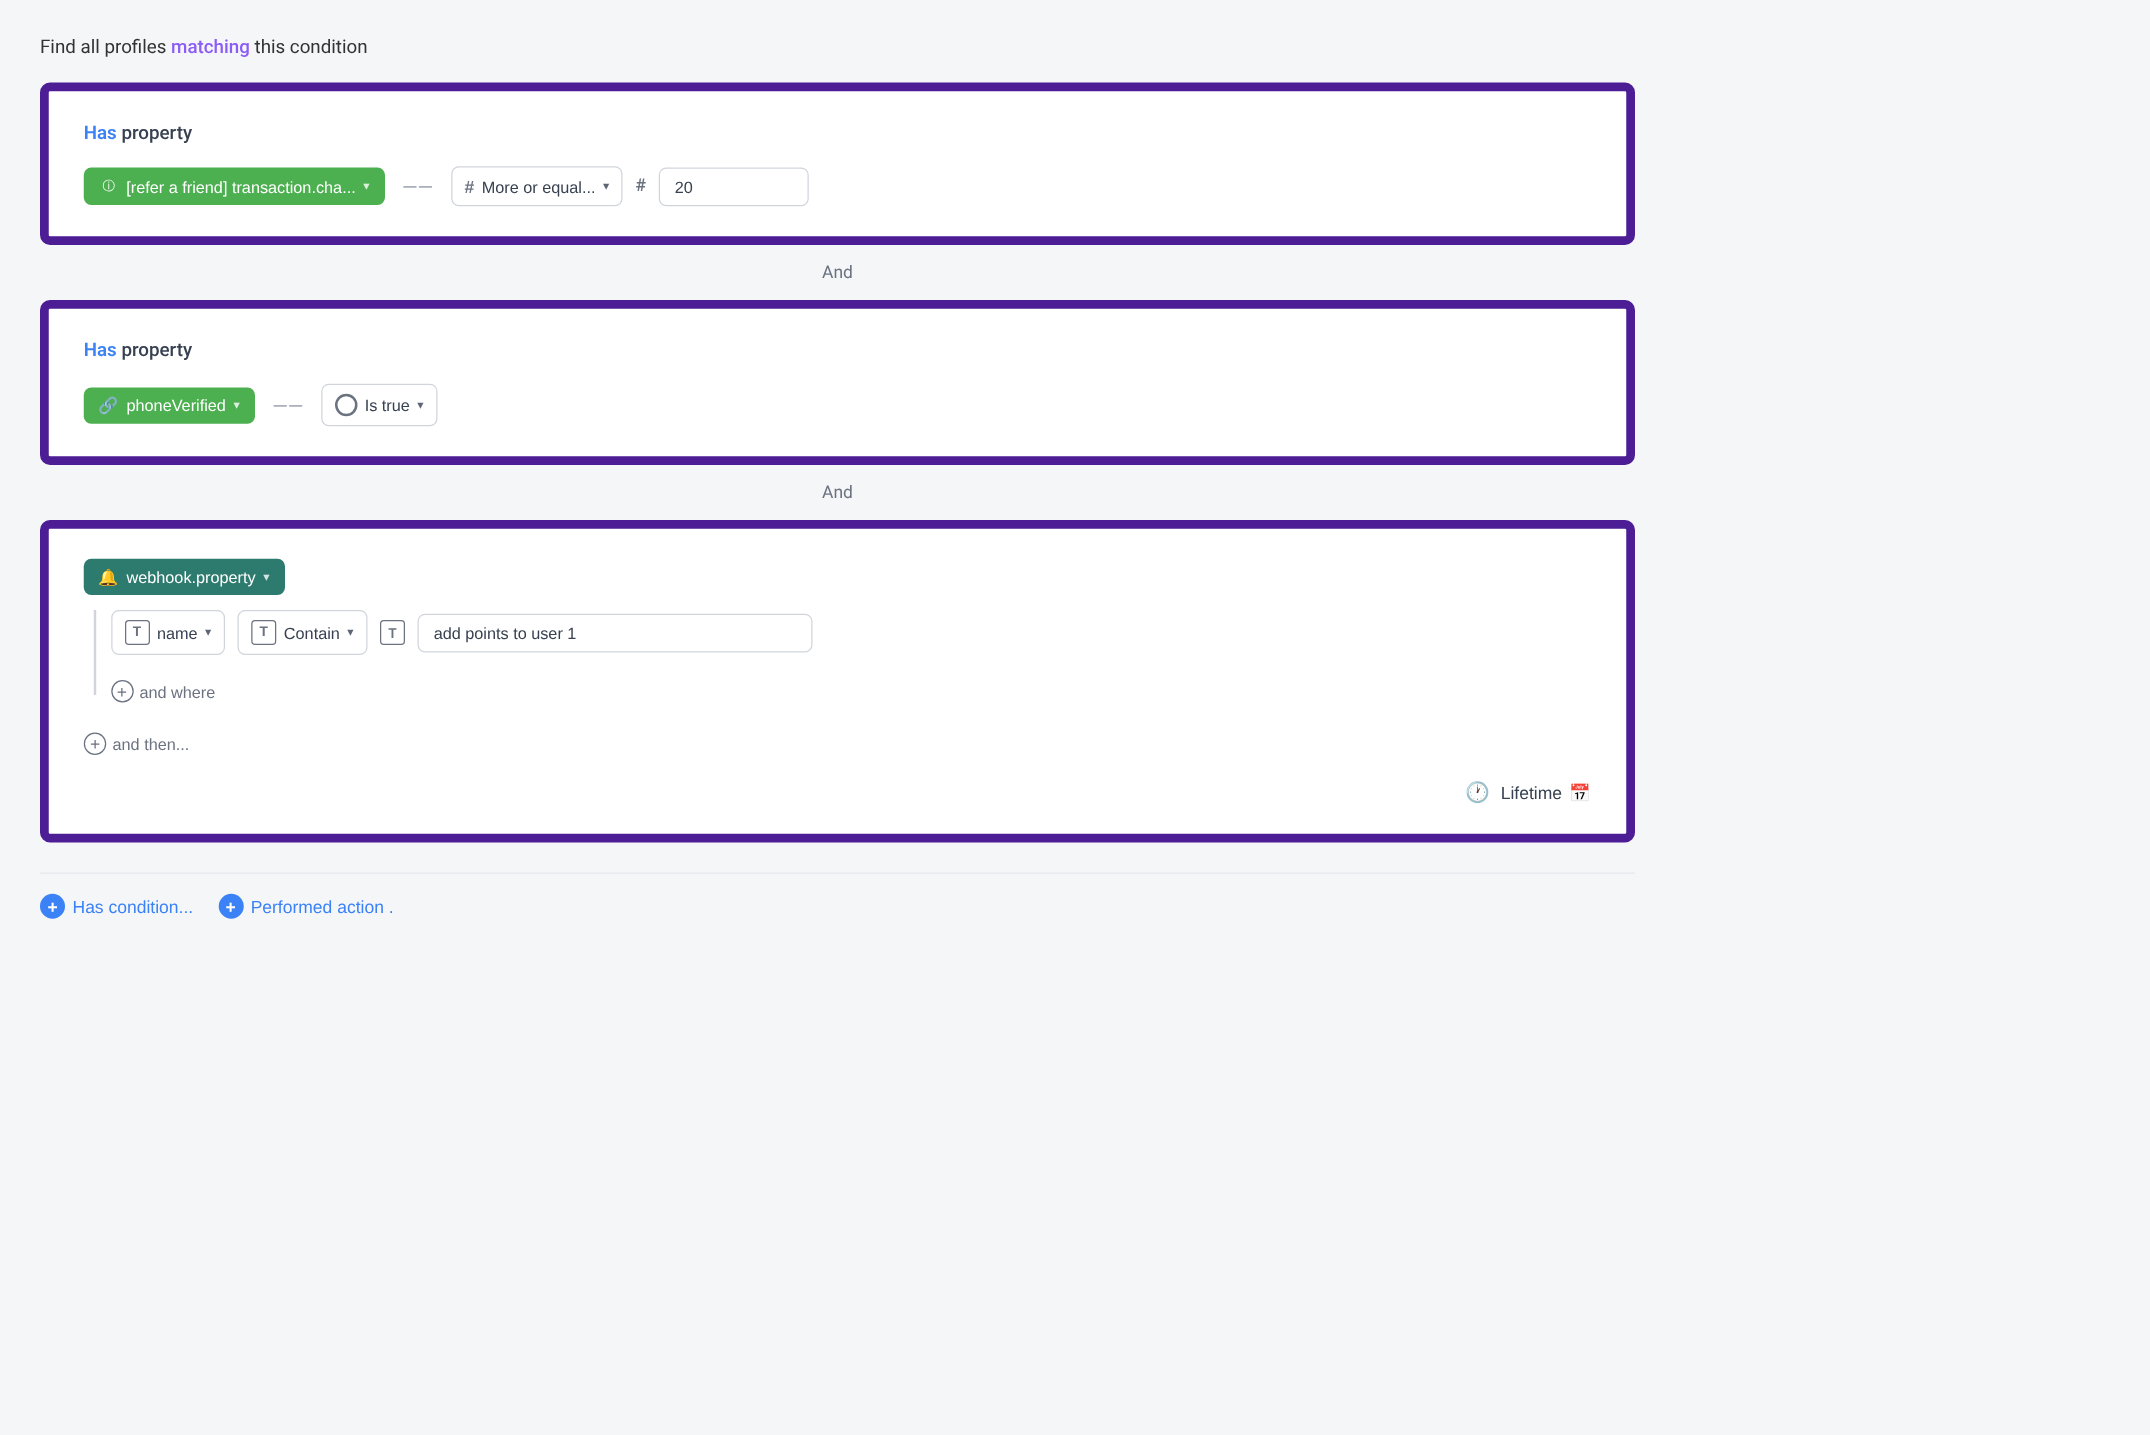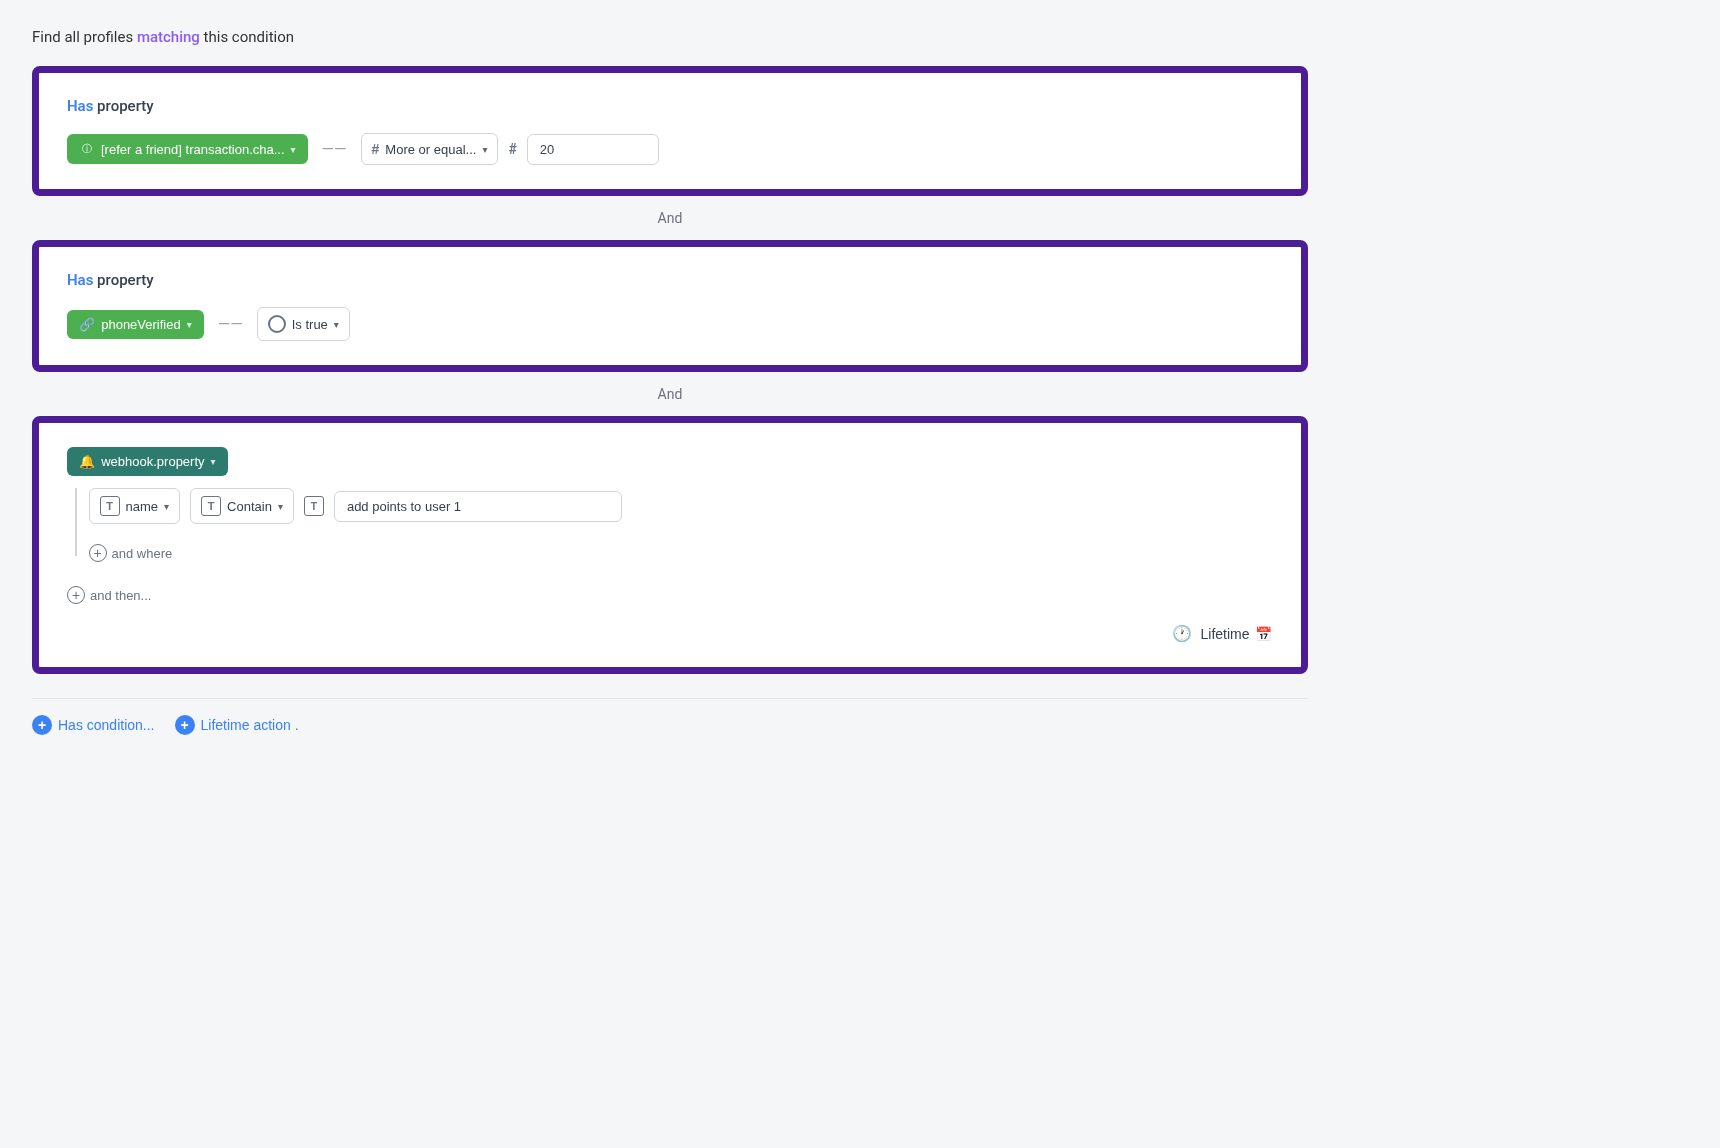--- a/index.html
+++ b/index.html
@@ -132,21 +132,21 @@
       font-size: 14px;
     }
 
     .value-input {
       border: 1px solid #d1d5db;
       border-radius: 6px;
       padding: 7px 12px;
       font-size: 13px;
       color: #374151;
       background: #fff;
-      width: 132px;
+      width: 120px;
       outline: none;
     }
 
     .bool-icon {
       display: inline-flex;
       align-items: center;
       justify-content: center;
       width: 18px;
       height: 18px;
       border: 2px solid #6b7280;
@@ -271,21 +271,21 @@
       font-weight: 600;
     }
 
     .text-value-input {
       border: 1px solid #d1d5db;
       border-radius: 6px;
       padding: 7px 12px;
       font-size: 13px;
       color: #374151;
       background: #fff;
-      width: 288px;
+      width: 316px;
       outline: none;
     }
 
     .clock-icon {
       color: #6b7280;
       font-size: 16px;
     }
 
     .calendar-icon {
       color: #6b7280;
@@ -412,16 +412,16 @@
     </div>
   </div>
 
   <div class="bottom-actions">
     <button class="add-action-btn">
       <span class="plus-blue">+</span>
       <span>Has condition...</span>
     </button>
     <button class="add-action-btn">
       <span class="plus-blue">+</span>
-      <span>Lifetime action .</span>
+      <span>Performed action .</span>
     </button>
   </div>
 </div>
 
 </body></html>

